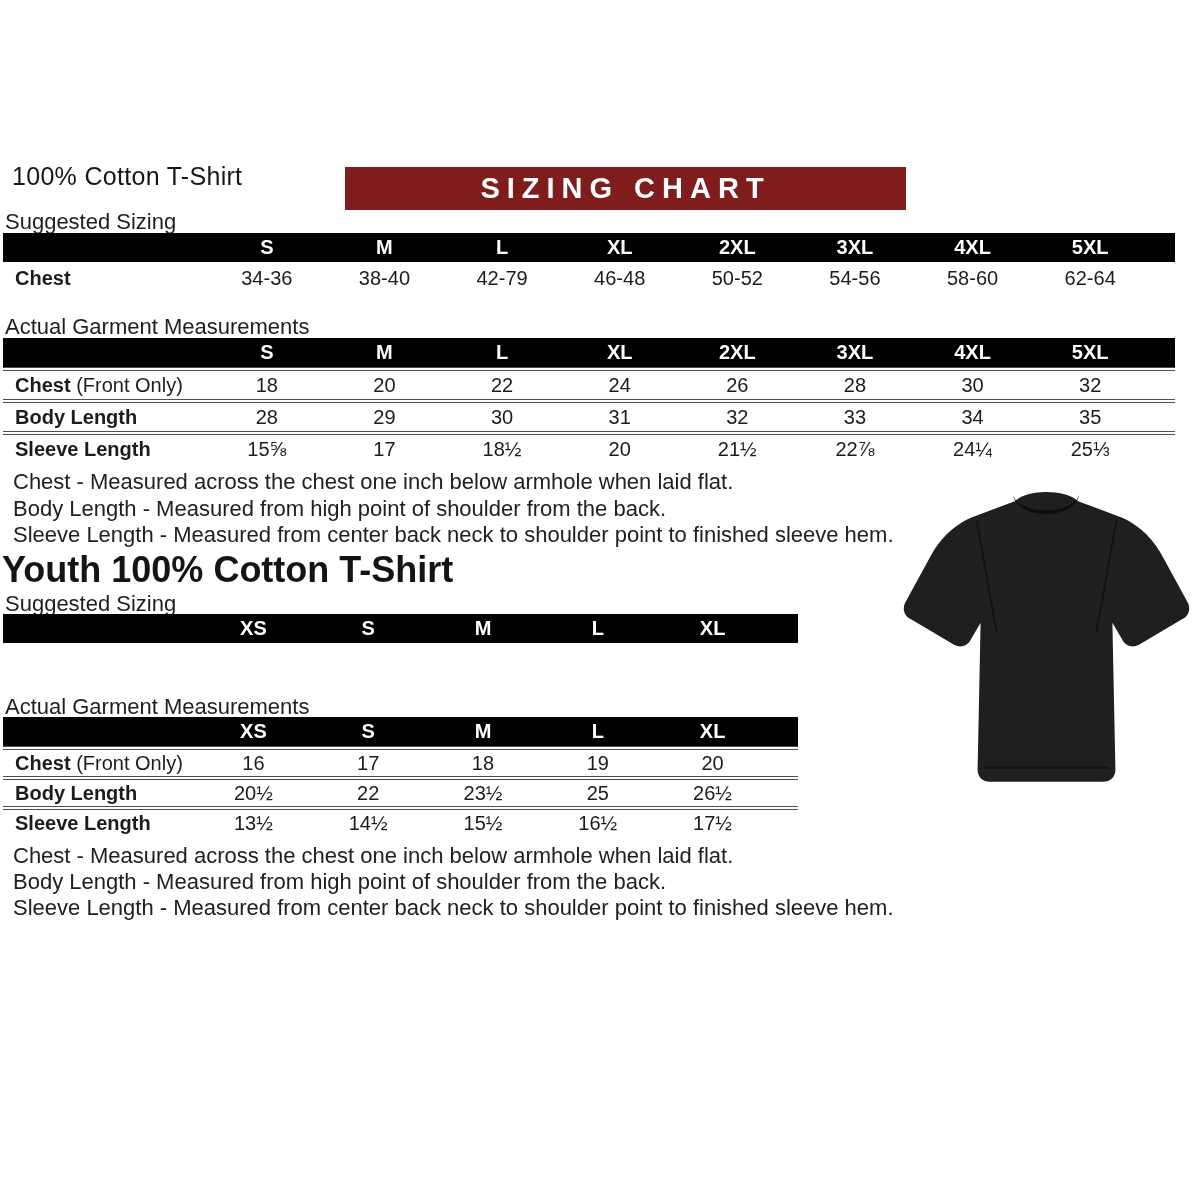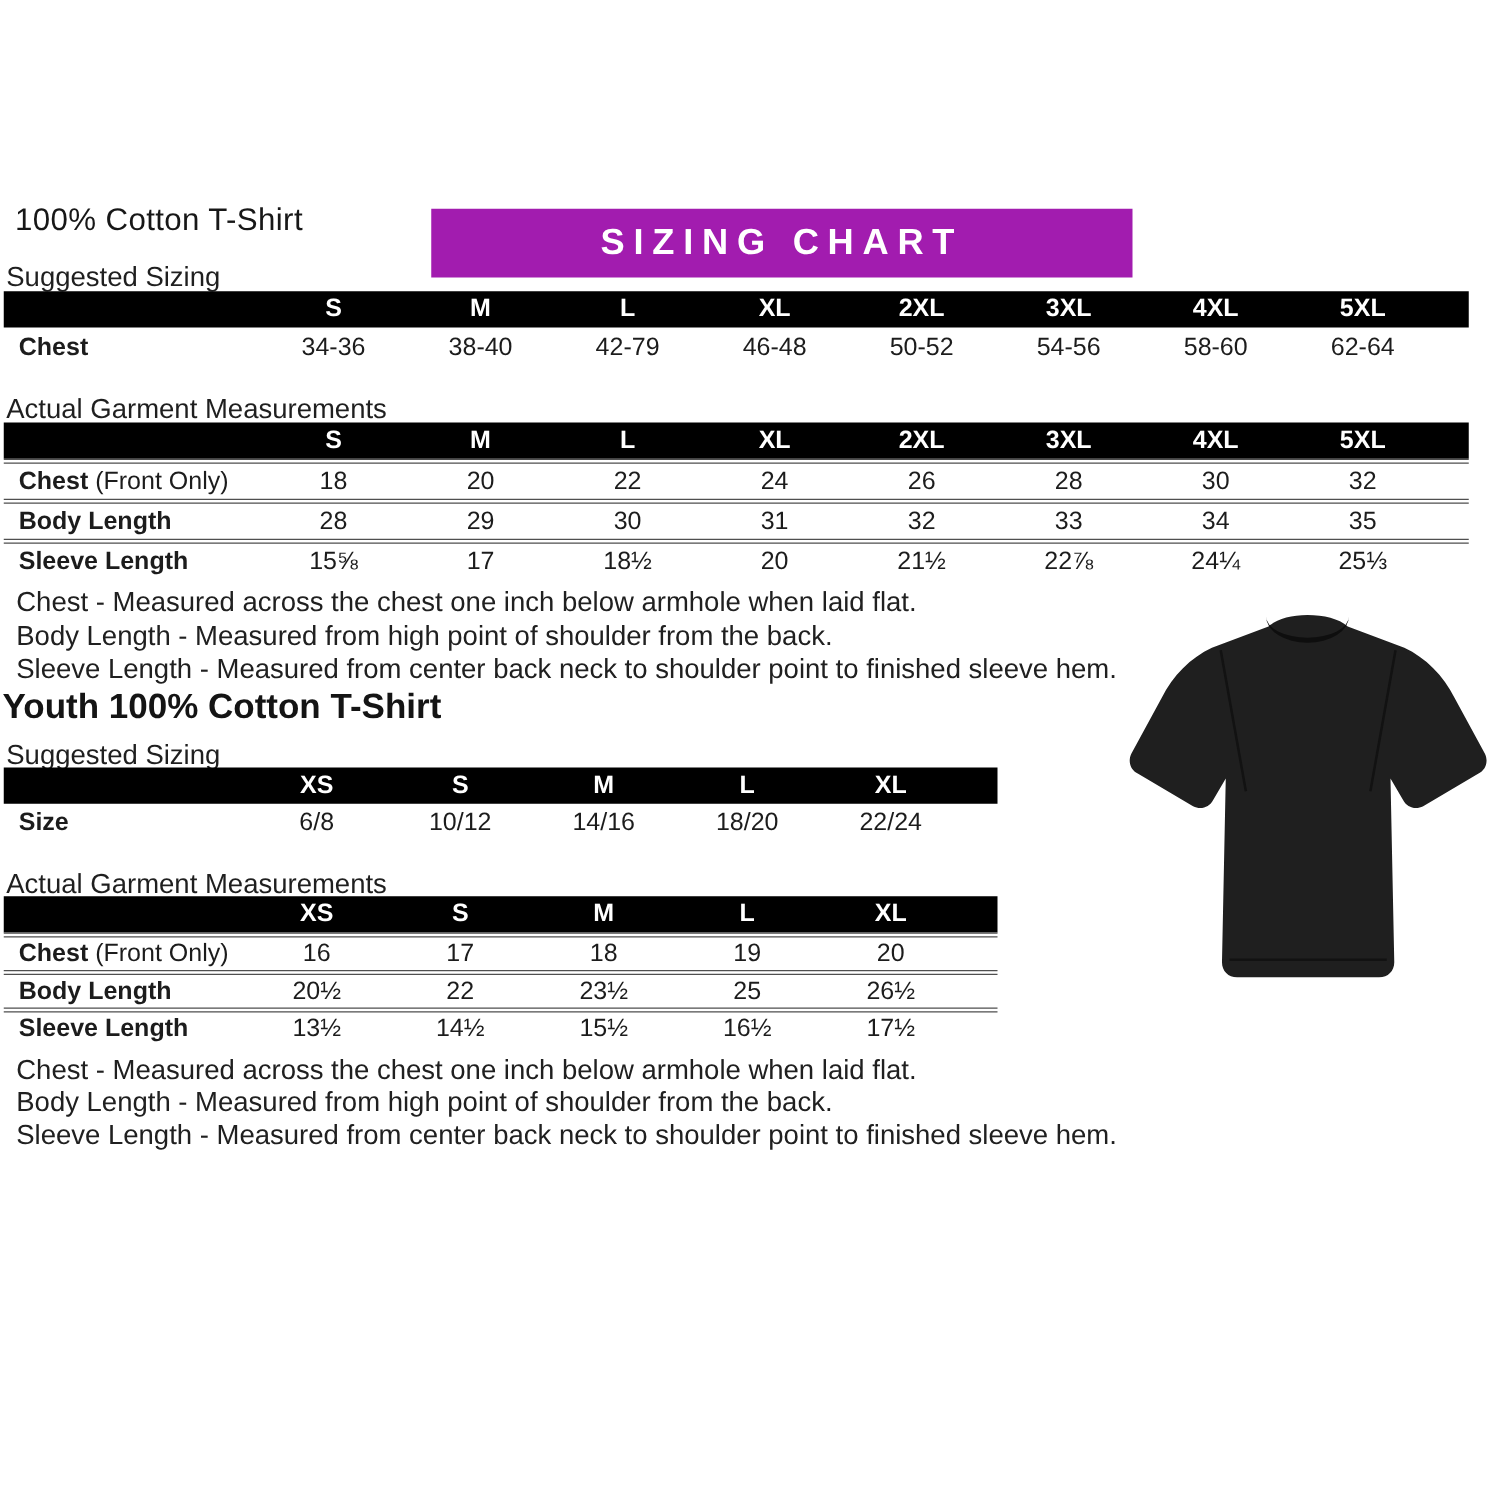--- a/index.html
+++ b/index.html
@@ -4,25 +4,25 @@
 <style>
   html,body { margin:0; padding:0; }
   body {
     width:1200px; height:1200px; background:#ffffff; position:relative;
     font-family:"Liberation Sans","DejaVu Sans",sans-serif; color:#1a1a1a;
     overflow:hidden;
   }
   .abs { position:absolute; }
 
   .page-title { left:12px; top:162px; font-size:25px; font-weight:400; color:#171717; letter-spacing:0.3px; }
-  .banner { left:345px; top:167px; width:561px; height:55px; background:#a21caf; display:flex; align-items:center; justify-content:center; }
+  .banner { left:345px; top:167px; width:561px; height:43px; background:#7f1d1d; display:flex; align-items:center; justify-content:center; }
   .banner span { color:#fff; font-weight:700; font-size:29px; letter-spacing:7px; }
 
   .sec-label { font-size:22px; color:#1f1f1f; left:5px; }
-  .youth-title { left:2px; top:549px; font-size:28px; font-weight:700; color:#141414; }
+  .youth-title { left:2px; top:549px; font-size:36px; font-weight:700; color:#141414; }
 
   .tbl { position:absolute; left:3px; }
   .thead { display:flex; align-items:center; background:#000; color:#fff; font-weight:700; font-size:20px; height:29px; }
   .trow  { display:flex; align-items:center; font-size:20px; color:#1c1c1c; }
   .cell  { flex:1; text-align:center; }
   .lbl   { padding-left:12px; box-sizing:border-box; }
   .lbl b { font-weight:700; }
   .lbl span { font-weight:400; }
 
   .adult { width:1172px; }
@@ -140,28 +140,20 @@
 
   <div class="tbl youth suggested" style="top:614px">
     <div class="thead">
       <div class="lbl"></div>
       <div class="cell">XS</div>
       <div class="cell">S</div>
       <div class="cell">M</div>
       <div class="cell">L</div>
       <div class="cell">XL</div>
     </div>
-    <div class="trow">
-      <div class="lbl"><b>Size</b><span></span></div>
-      <div class="cell">6/8</div>
-      <div class="cell">10/12</div>
-      <div class="cell">14/16</div>
-      <div class="cell">18/20</div>
-      <div class="cell">22/24</div>
-    </div>
   </div>
 
   <div class="abs sec-label" style="top:694px">Actual Garment Measurements</div>
 
   <div class="tbl youth actual" style="top:717px">
     <div class="thead">
       <div class="lbl"></div>
       <div class="cell">XS</div>
       <div class="cell">S</div>
       <div class="cell">M</div>

